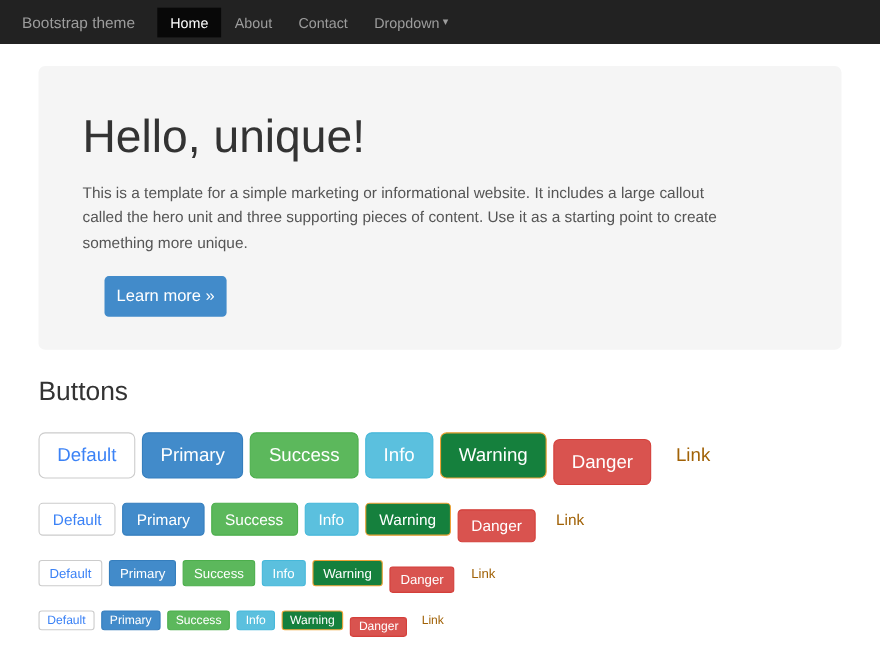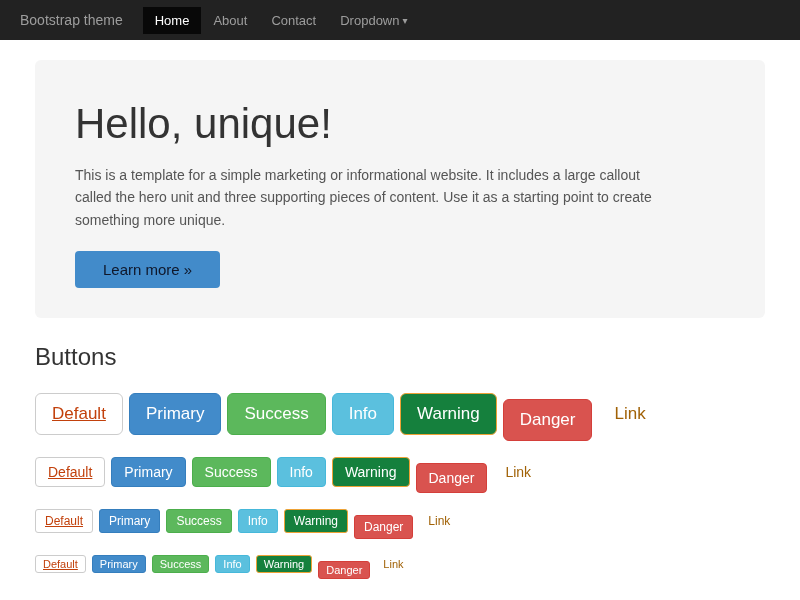--- a/index.html
+++ b/index.html
@@ -65,28 +65,29 @@
     }
     .hero p {
       font-size: 14px;
       color: #555;
       line-height: 1.6;
       margin-bottom: 20px;
       max-width: 600px;
     }
     .btn-primary-large {
       background-color: #428bca;
-      color: #0f172a;
+      color: #ffffff;
       border: none;
-      padding: 10px 28px;
+      padding: 10px 11px;
       font-size: 15px;
       border-radius: 4px;
       cursor: pointer;
       text-decoration: none;
       display: inline-block;
+      margin-left: 20px;
     }
 
     
     .section-title {
       font-size: 24px;
       font-weight: 400;
       margin-bottom: 16px;
       color: #333;
     }
 
@@ -121,21 +122,21 @@
       padding: 4px 9px;
       font-size: 12px;
       border-radius: 3px;
     }
     .btn-xs {
       padding: 2px 7px;
       font-size: 11px;
       border-radius: 3px;
     }
 
-    .btn-default { background-color: #fff; color: #c2410c; border-color: #ccc; text-decoration: underline; }
+    .btn-default { background-color: #fff; color: #3b82f6; border-color: #ccc; }
     .btn-primary-btn { background-color: #428bca; color: #fff; border-color: #357ebd; }
     .btn-success { background-color: #5cb85c; color: #fff; border-color: #4cae4c; }
     .btn-info { background-color: #5bc0de; color: #fff; border-color: #46b8da; }
     .btn-warning { background-color: #15803d; color: #fff; border-color: #eea236; }
     .btn-danger { background-color: #d9534f; color: #fff; border-color: #d43f3a; margin-top: 12px; }
     .btn-link { background: none; border: none; color: #a16207; cursor: pointer; }
 
     
     .thumbnails-section {
       margin-top: 20px;

